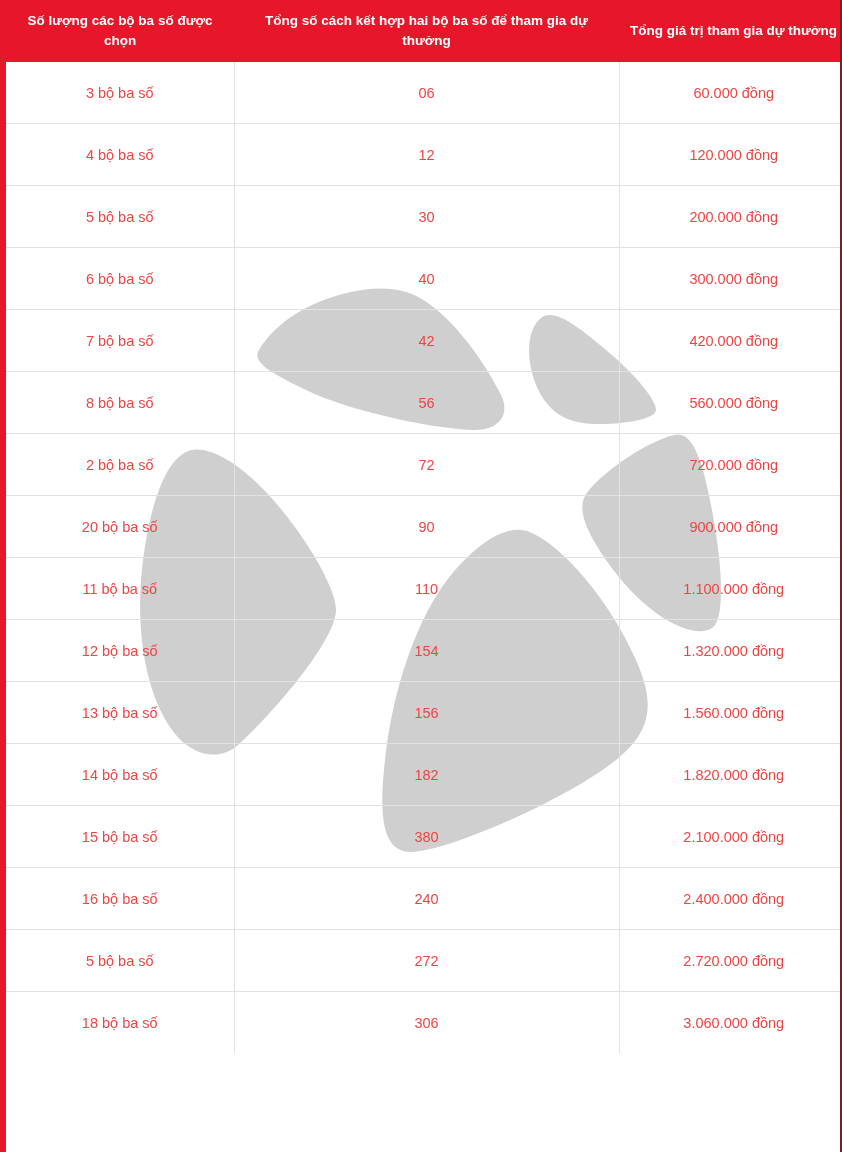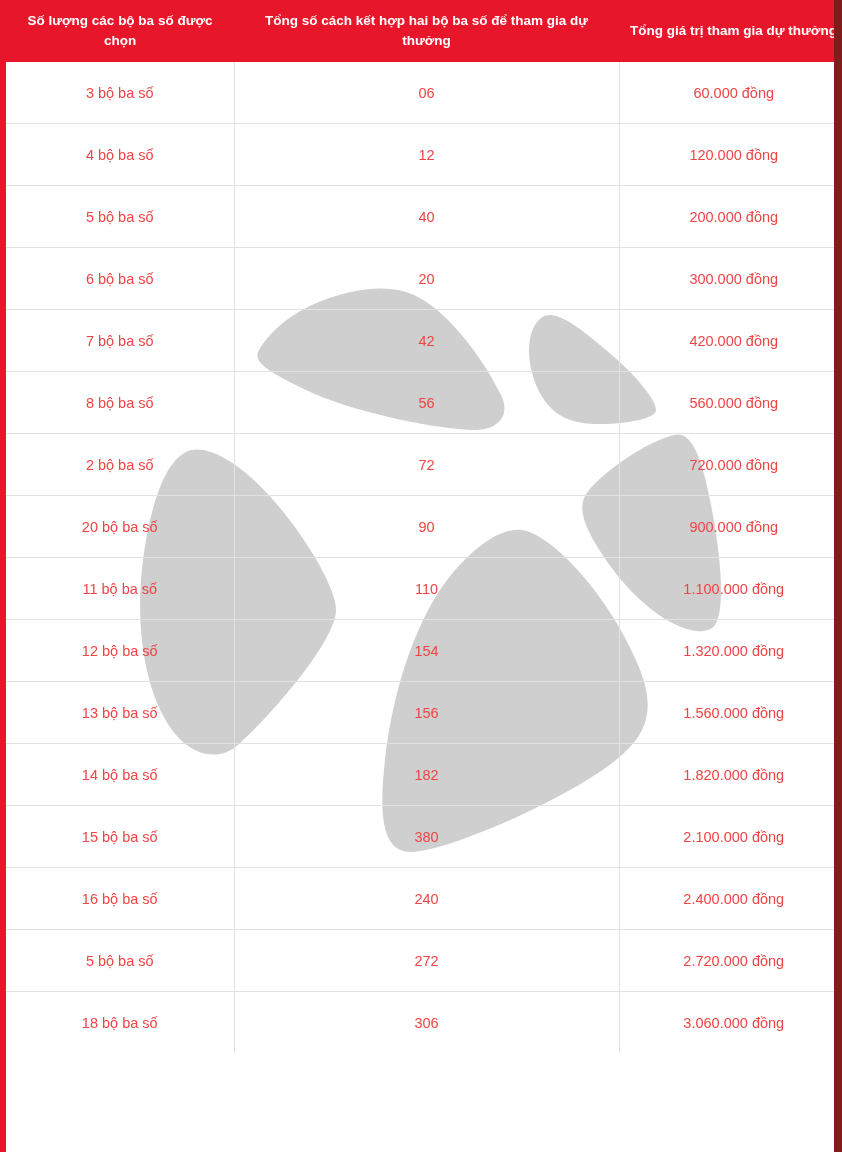--- a/index.html
+++ b/index.html
@@ -14,21 +14,21 @@
     overflow: hidden;
     position: relative;
   }
 
   .table-wrap {
     position: relative;
     width: 842px;
     height: 1152px;
     box-sizing: border-box;
     border-left: 6px solid #e8162a;
-    border-right: 8px solid #7f1d1d;
+    border-right: 2px solid #7f1d1d;
     background: #ffffff;
     overflow: hidden;
   }
 
   
   .watermark {
     position: absolute;
     left: 0;
     top: 0;
     width: 842px;
@@ -118,26 +118,26 @@
           <td>06</td>
           <td>60.000 đồng</td>
         </tr>
       <tr>
           <td>4 bộ ba số</td>
           <td>12</td>
           <td>120.000 đồng</td>
         </tr>
       <tr>
           <td>5 bộ ba số</td>
+          <td>30</td>
+          <td>200.000 đồng</td>
+        </tr>
+      <tr>
+          <td>6 bộ ba số</td>
           <td>40</td>
-          <td>200.000 đồng</td>
-        </tr>
-      <tr>
-          <td>6 bộ ba số</td>
-          <td>20</td>
           <td>300.000 đồng</td>
         </tr>
       <tr>
           <td>7 bộ ba số</td>
           <td>42</td>
           <td>420.000 đồng</td>
         </tr>
       <tr>
           <td>8 bộ ba số</td>
           <td>56</td>

